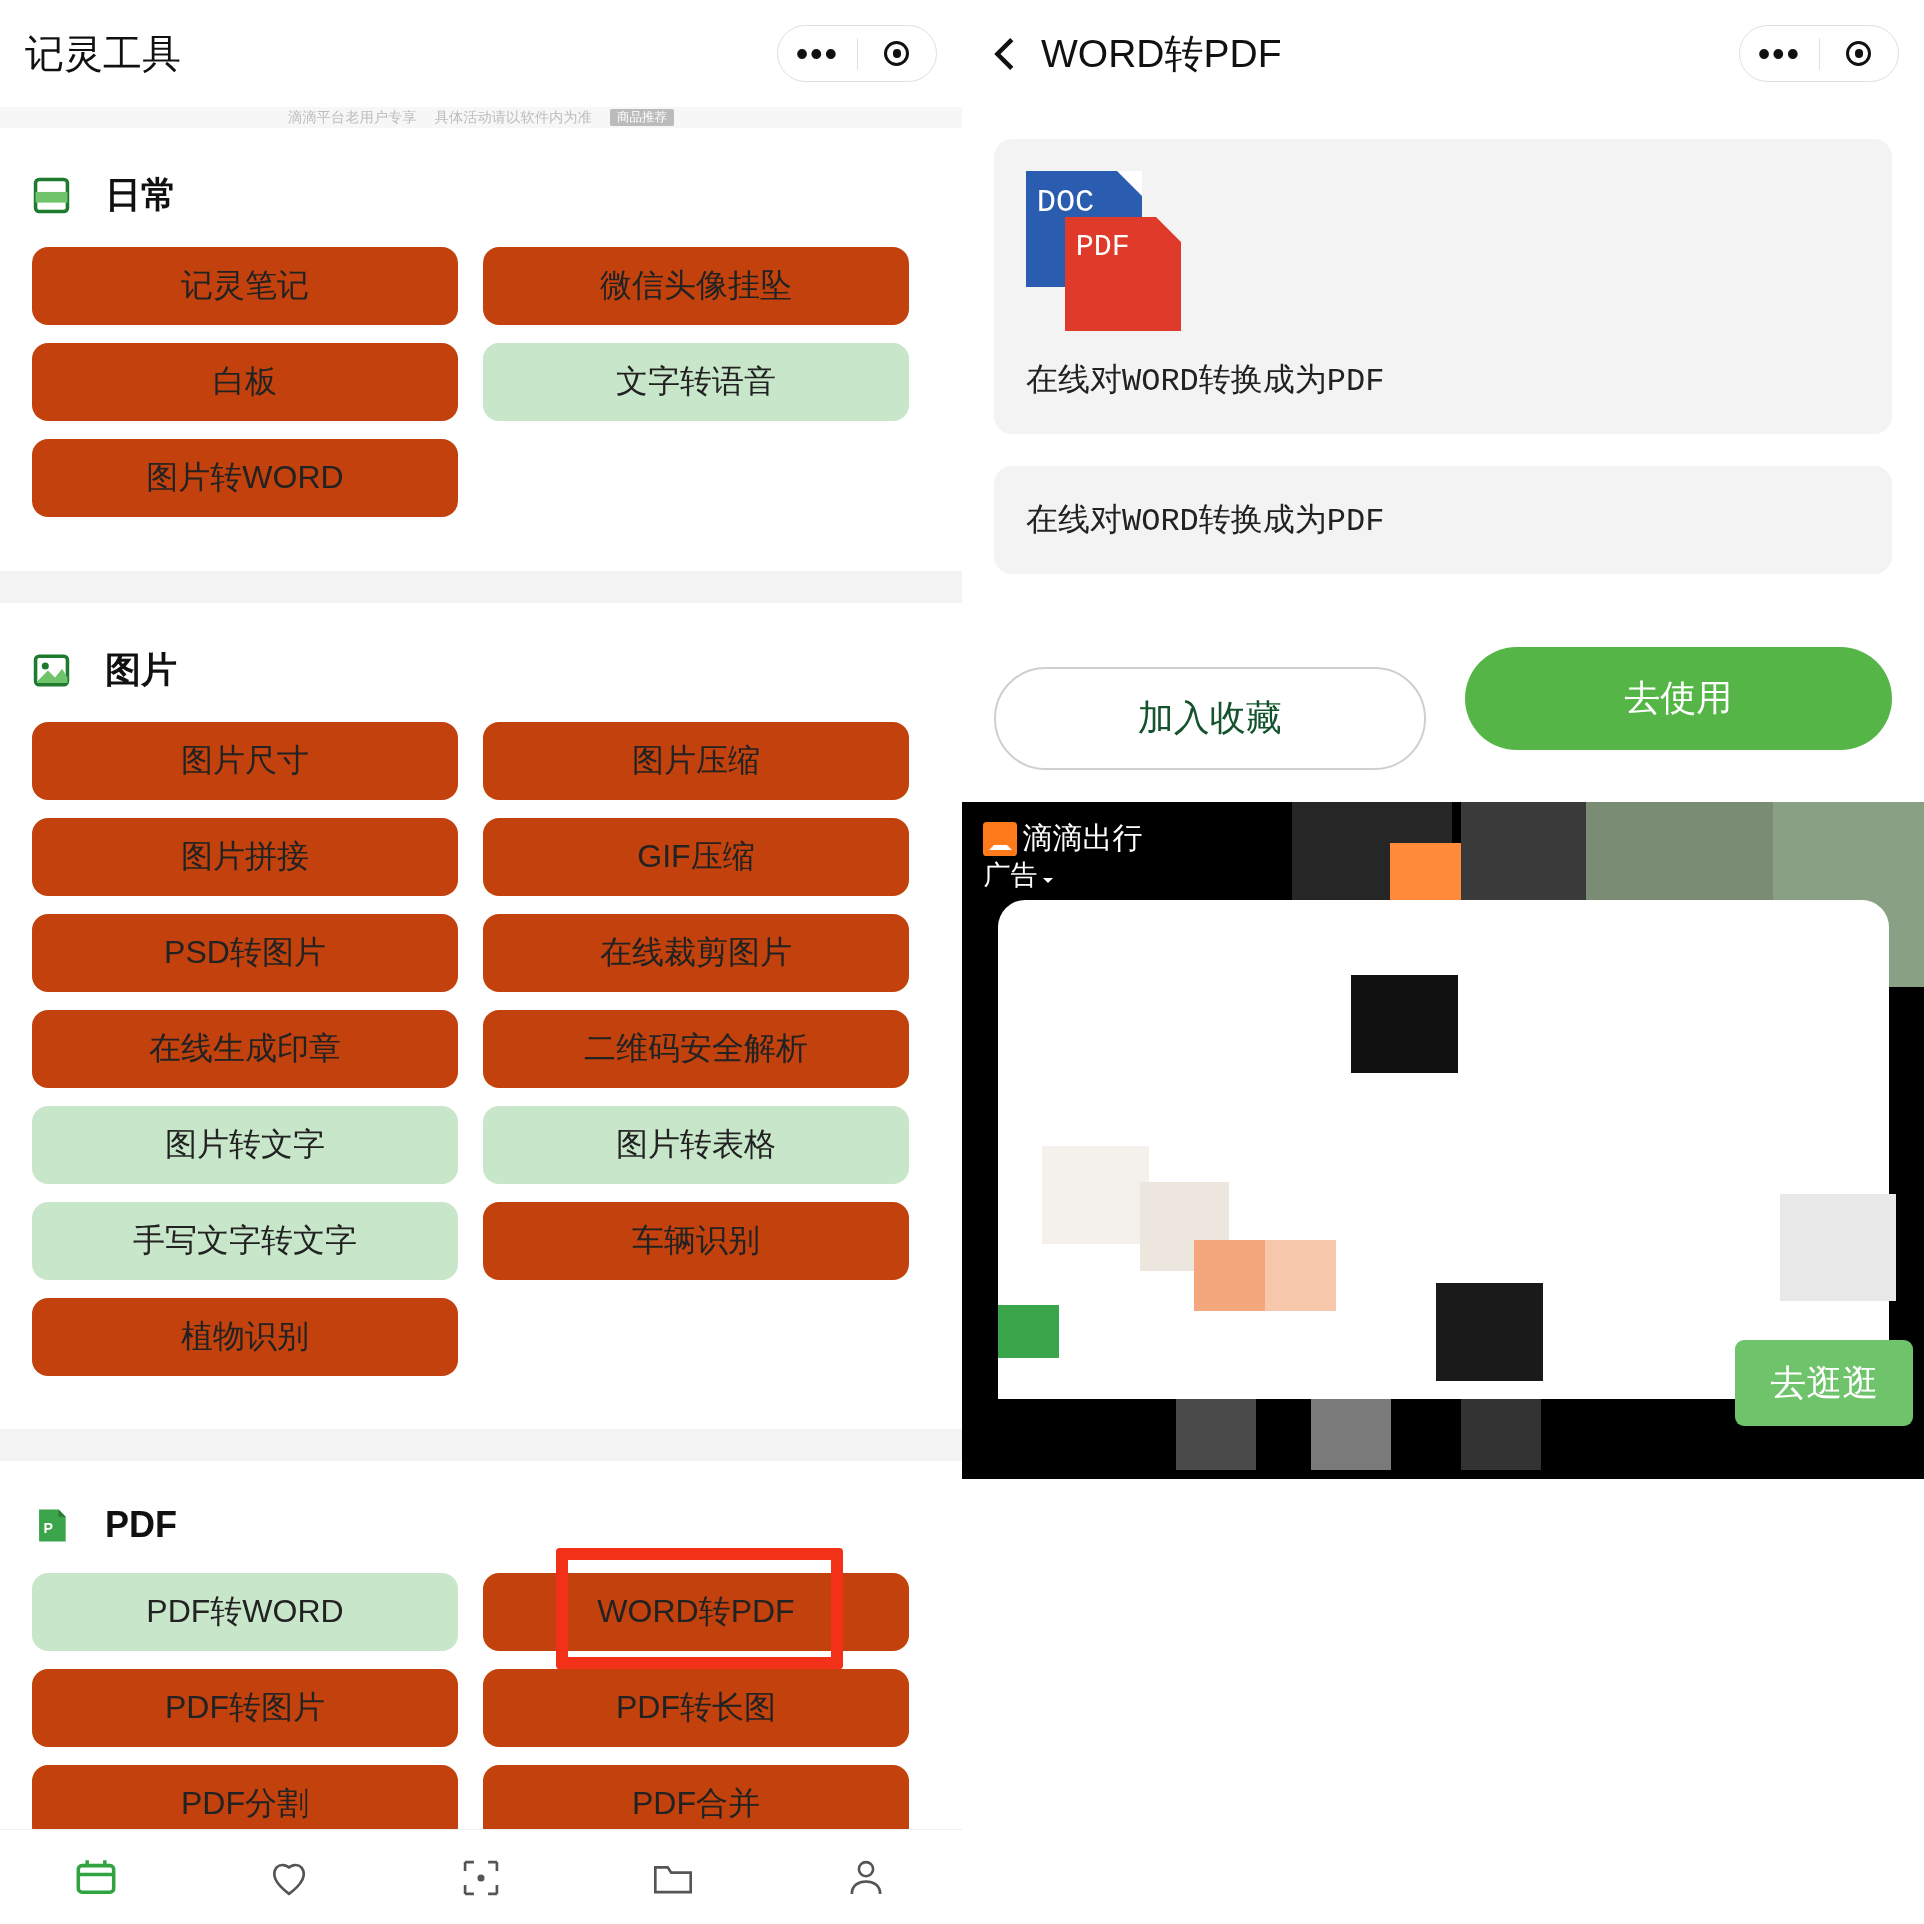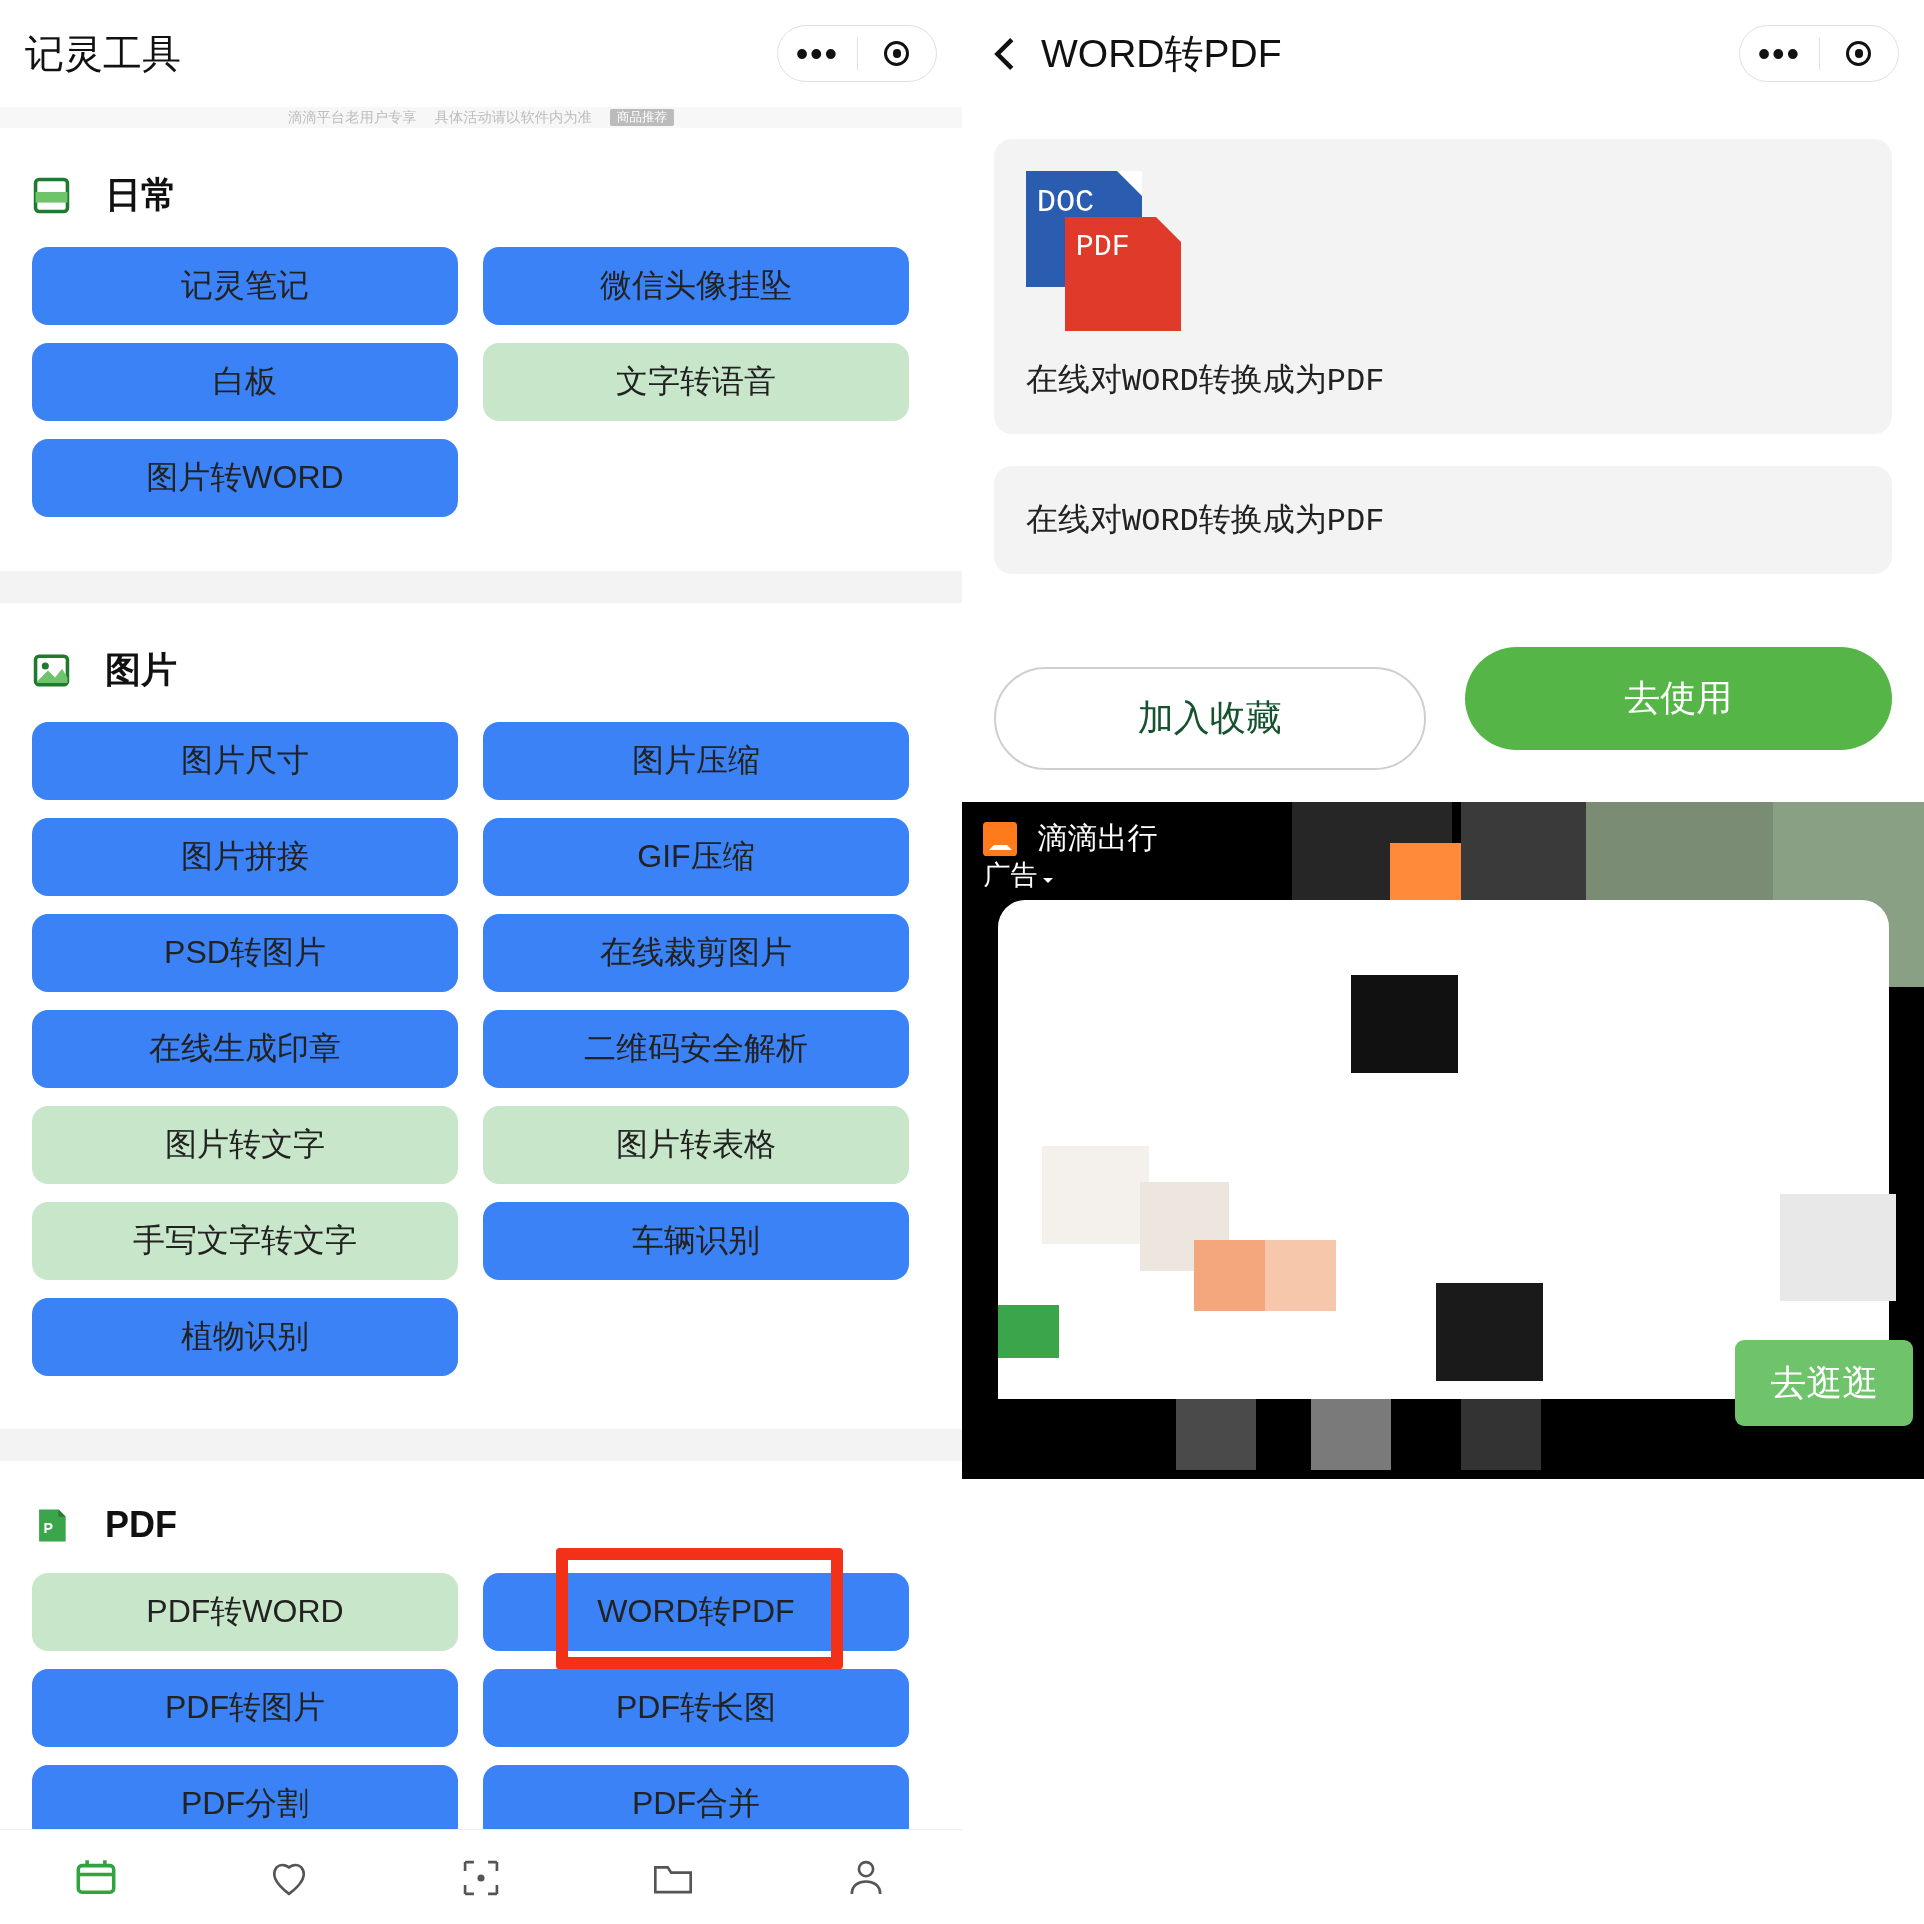--- a/index.html
+++ b/index.html
@@ -43,21 +43,21 @@
   }
   .ad-tag { background:#bbb; color:#fff; font-size:12.5px; padding:0 7.1px; border-radius:1.8px; }
 
   
   .section { background:#fff; margin-bottom: 32px; padding-bottom: 21.4px; }
   .section-header { display:flex; align-items:center; gap:34px; padding:43px 32px 27px; font-size:36px; font-weight:800; color:#111; }
   .cat-icon { width:39px; height:39px; }
   .grid { display:flex; flex-wrap:wrap; gap:18px 25px; padding:0 32px; }
   .tool-btn {
     width: 426px; height: 78px;
-    background:#3b82f6;
+    background:#c2410c;
     border-radius: 16px;
     display:flex; align-items:center; justify-content:center;
     font-size:32px; color:#222;
     position: relative;
   }
   .tool-btn.hilite-green { background:#c8e6c9; }
   .red-frame {
     position:absolute;
     border: 12.5px solid #f33119;
     border-radius: 3.6px;
@@ -89,21 +89,21 @@
   .doc-tile::after{ content:""; position:absolute; top:0; right:0; width:25px; height:25px; background:#fff; clip-path: polygon(0 0,100% 100%,100% 0);}
   .pdf-tile { position:absolute; left:39px; top:46px; width:116px; height:114px; background:#e03a2a; color:#fff; font-size:30px; font-weight:500; display:flex; align-items:flex-start; padding:12.5px 10.7px; }
   .pdf-tile::after{ content:""; position:absolute; top:0; right:0; width:25px; height:25px; background:#f3f3f3; clip-path: polygon(0 0,100% 100%,100% 0);}
   .action-row { display:flex; gap:39px; padding:9px 32px 32px; }
   .pill-btn { flex:1; height:103px; border-radius:53px; display:flex; align-items:center; justify-content:center; font-size:36px; }
   .pill-outline { border:2.7px solid #cfcfcf; color:#14532d; background:#fff;margin-top:20px; }
   .pill-green { background:#55b647; color:#fff; }
 
   
   .ad-panel { position:relative; background:#000; height:677px; }
-  .didi { position:absolute; top:16px; left:21.4px; display:flex; align-items:center; gap:20px; color:#fff; font-size:30px; z-index:5;}
+  .didi { position:absolute; top:16px; left:21.4px; display:flex; align-items:center; gap:5px; color:#fff; font-size:30px; z-index:5;}
   .didi-logo { width:34px; height:34px; background:#ff7a1a; border-radius:3.6px; position:relative; }
   .didi-logo::after{content:""; position:absolute; inset:5.3px; border-bottom:5.3px solid #fff; border-left:5.3px solid transparent; border-right:5.3px solid transparent;}
   .ad-label { position:absolute; top:55px; left:21.4px; color:#fff; font-size:27px; z-index:5;}
   .ad-label::after{content:""; display:inline-block; margin-left:5.3px; border:5.3px solid transparent; border-top-color:#fff; position:relative; top:3.6px;}
   .mosaic { position:absolute; }
   .go-btn { position:absolute; right:10.7px; bottom:53px; width:178px; height:86px; background:#6fc36a; color:#fff; font-size:36px; display:flex; align-items:center; justify-content:center; border-radius:9px; z-index:6;}
 </style>
 </head>
 <body>
 

